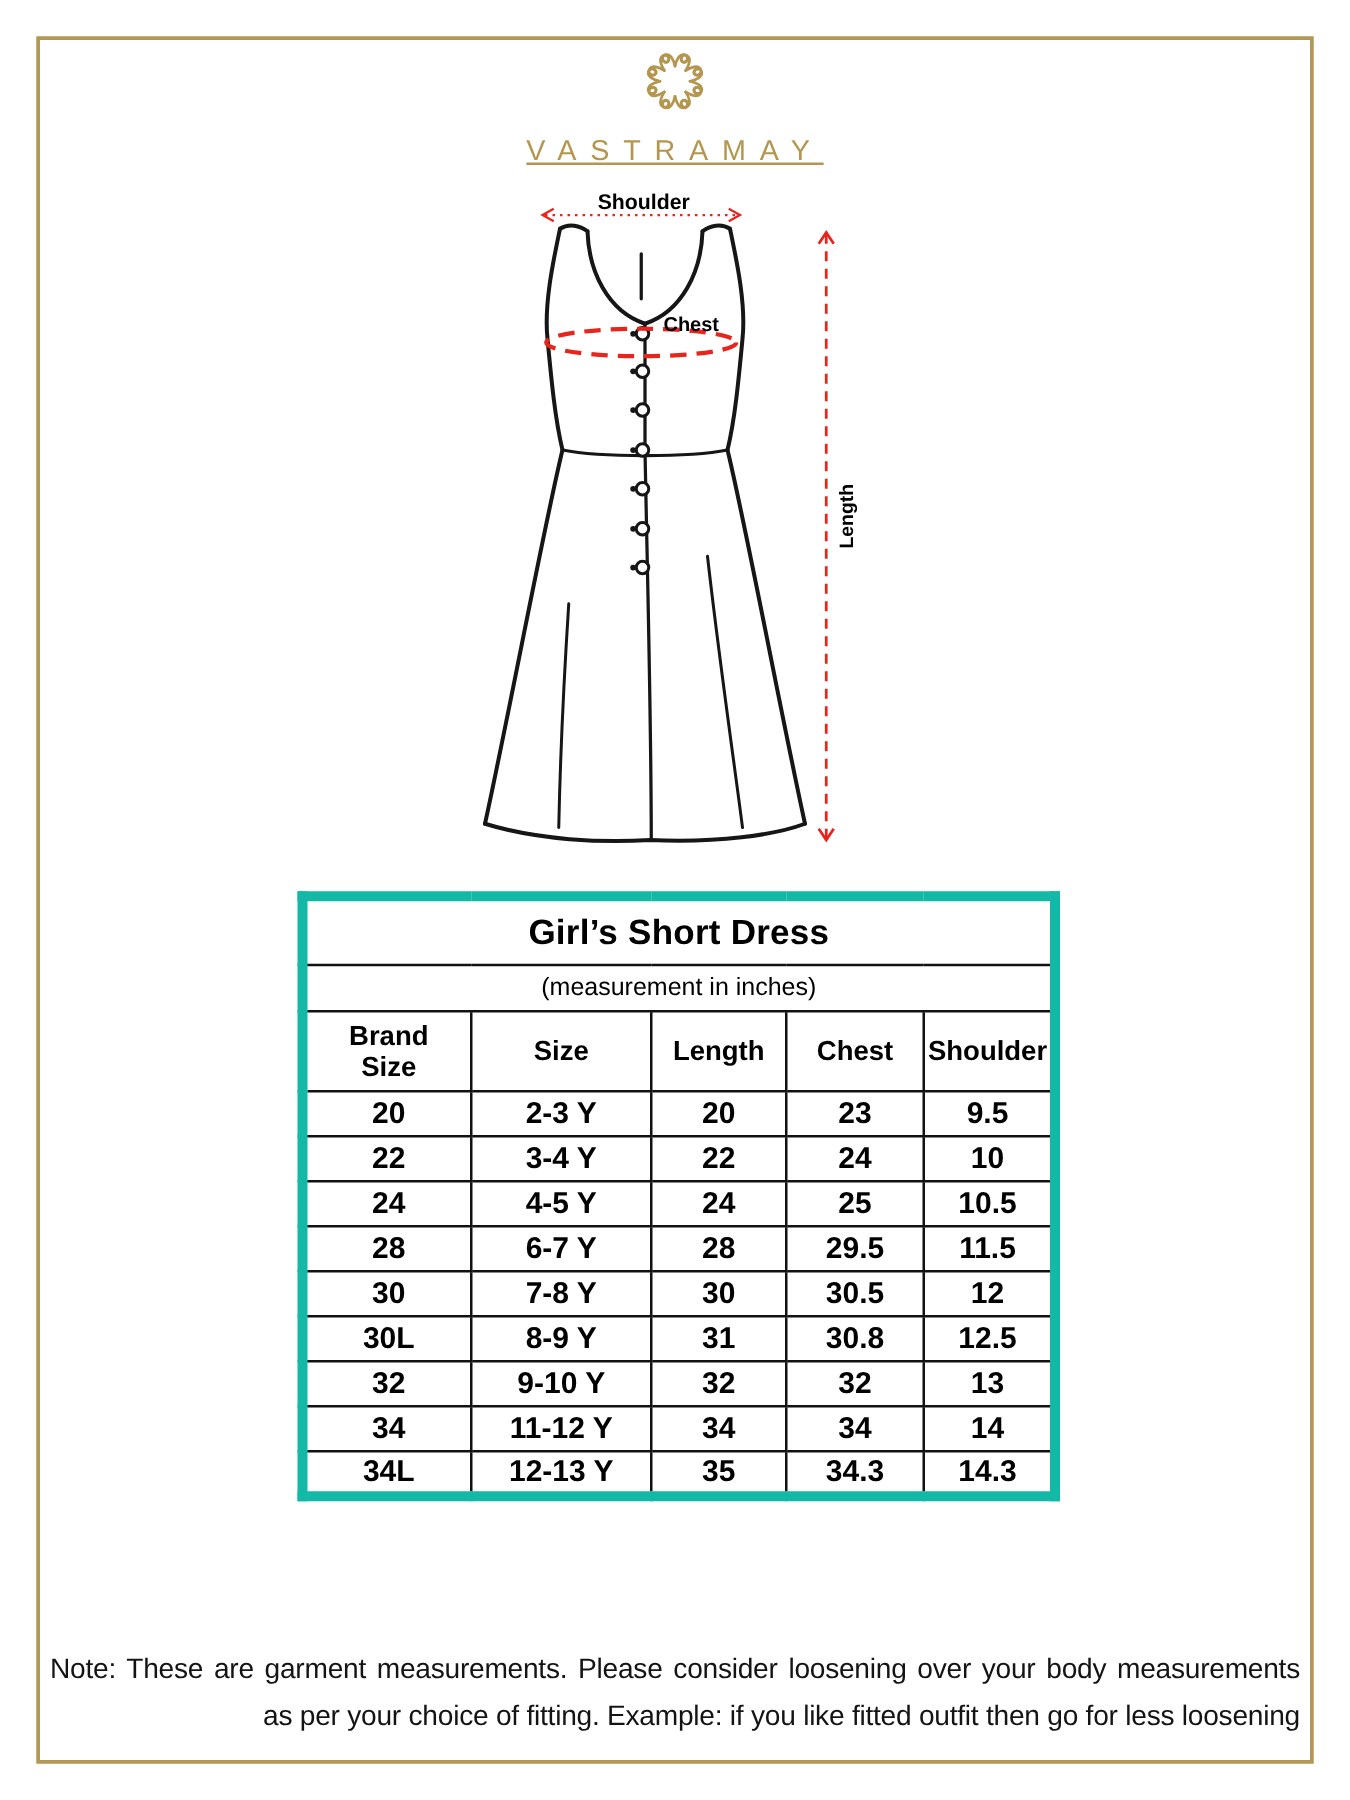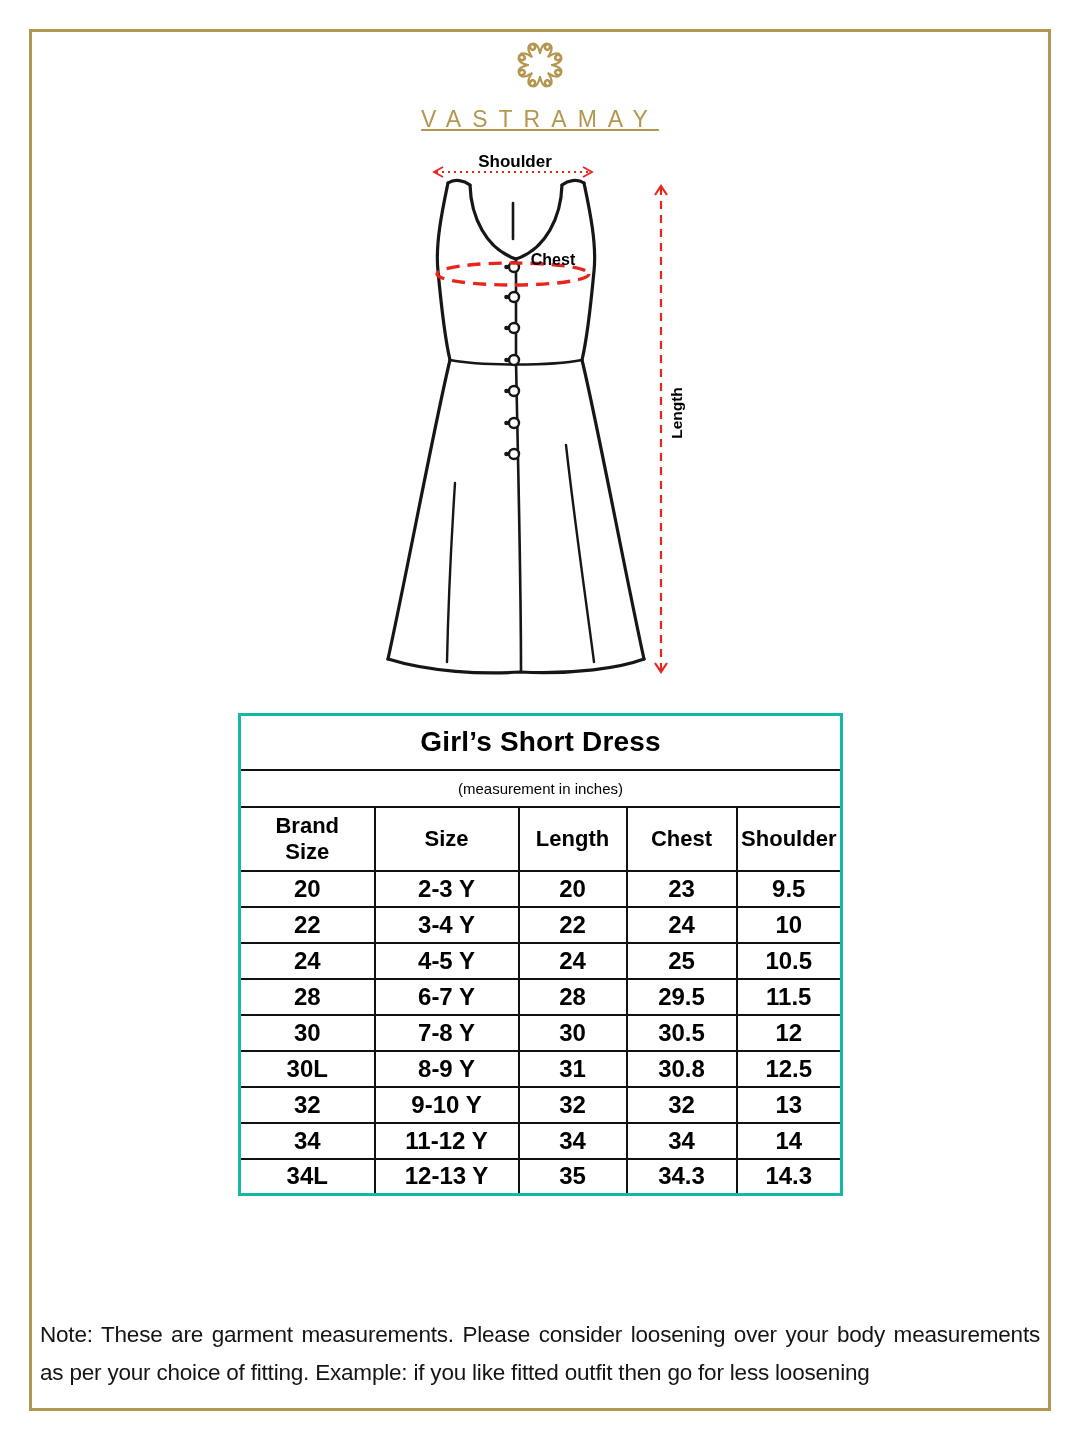--- a/index.html
+++ b/index.html
@@ -29,42 +29,42 @@
     text-decoration:underline;
   }
   
   .diagram-svg { position:absolute; left:370px; top:145px; }
   
   .size-table {
     position:absolute; left:238px; top:713px;
     width:602px;
     border-collapse:collapse;
     table-layout:fixed;
-    border:3px solid #14b8a6;
+    border:8px solid #14b8a6;
   }
   .size-table td, .size-table th {
     border:2px solid #111;
     text-align:center;
     vertical-align:middle;
     color:#000;
   }
   .title-cell   { height:55px; font-size:28px; font-weight:bold; letter-spacing:0.2px; }
-  .subtitle-cell{ height:37px; font-size:15px; font-weight:normal; }
+  .subtitle-cell{ height:37px; font-size:20px; font-weight:normal; }
   .size-table th {
     height:64px; font-size:22px; font-weight:bold;
     white-space:pre-line; line-height:1.15;
   }
   .size-table tbody td { height:36px; font-size:24px; font-weight:bold; }
   
   .note {
     position:absolute; left:40px; top:1316px; width:1000px;
     font-size:22.5px; line-height:38px; letter-spacing:-0.2px; color:#141414;
   }
   .note-line1 { text-align:justify; text-align-last:justify; }
-  .note-line2 { }
+  .note-line2 { text-align:right; }
 </style>
 </head>
 <body>
 
 <div class="gold-frame"></div>
 
 <div class="logo">
   <svg class="logo-icon" width="60" height="60" viewBox="0 0 100 100" aria-hidden="true">
     <g fill="none" stroke="#b5964f" stroke-width="3.6" stroke-linecap="round">
       <g>

